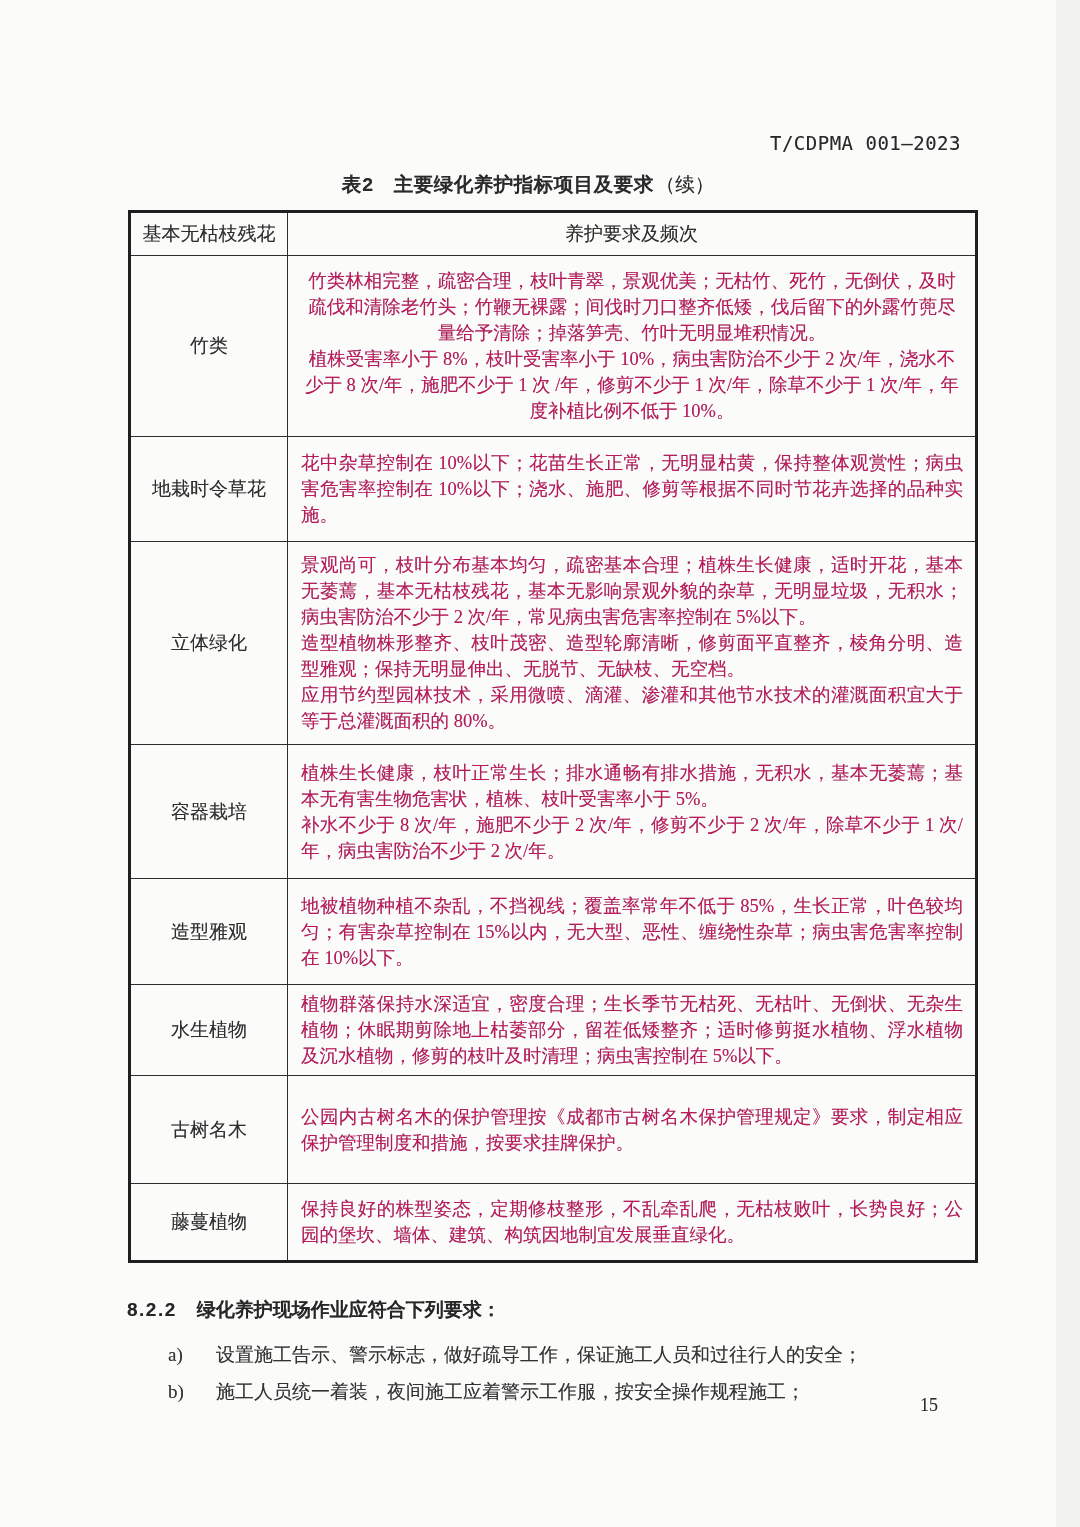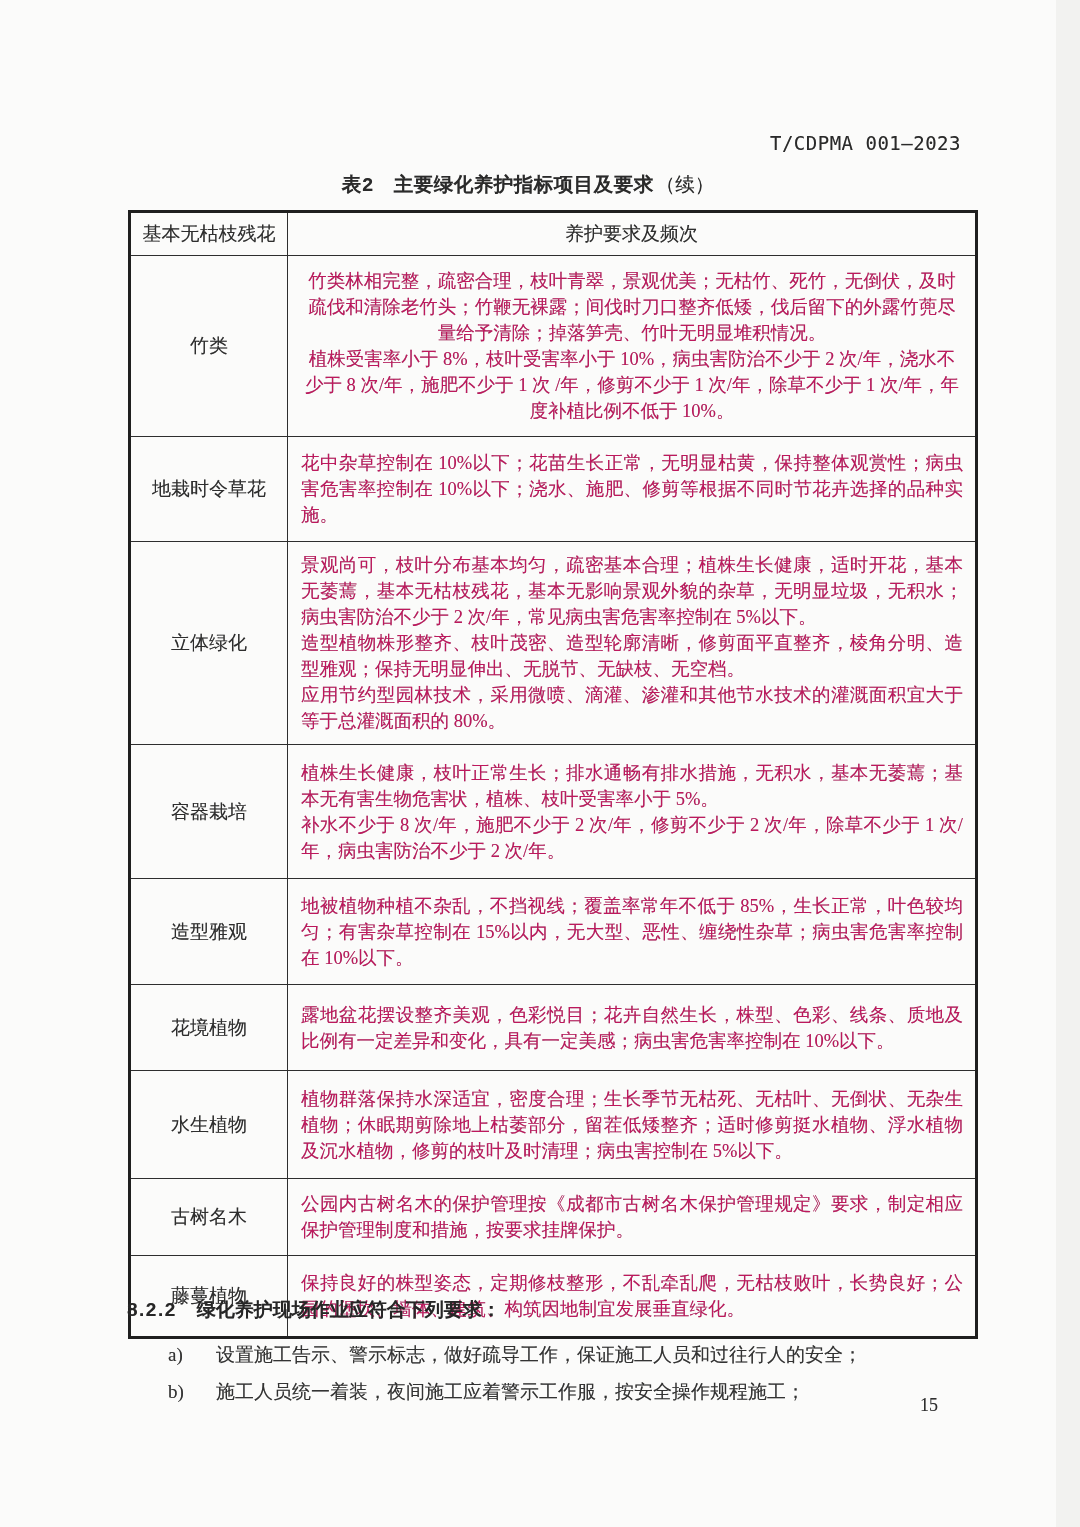--- a/index.html
+++ b/index.html
@@ -126,26 +126,20 @@
             <p>补水不少于 8 次/年，施肥不少于 2 次/年，修剪不少于 2 次/年，除草不少于 1 次/年，病虫害防治不少于 2 次/年。</p>
           </td>
         </tr>
         <tr>
           <td class="cell-item">造型雅观</td>
           <td class="cell-req">
             <p>地被植物种植不杂乱，不挡视线；覆盖率常年不低于 85%，生长正常，叶色较均匀；有害杂草控制在 15%以内，无大型、恶性、缠绕性杂草；病虫害危害率控制在 10%以下。</p>
           </td>
         </tr>
         <tr>
-          <td class="cell-item">花境植物</td>
-          <td class="cell-req">
-            <p>露地盆花摆设整齐美观，色彩悦目；花卉自然生长，株型、色彩、线条、质地及比例有一定差异和变化，具有一定美感；病虫害危害率控制在 10%以下。</p>
-          </td>
-        </tr>
-        <tr>
           <td class="cell-item">水生植物</td>
           <td class="cell-req">
             <p>植物群落保持水深适宜，密度合理；生长季节无枯死、无枯叶、无倒状、无杂生植物；休眠期剪除地上枯萎部分，留茬低矮整齐；适时修剪挺水植物、浮水植物及沉水植物，修剪的枝叶及时清理；病虫害控制在 5%以下。</p>
           </td>
         </tr>
         <tr>
           <td class="cell-item">古树名木</td>
           <td class="cell-req">
             <p>公园内古树名木的保护管理按《成都市古树名木保护管理规定》要求，制定相应保护管理制度和措施，按要求挂牌保护。</p>
           </td>

